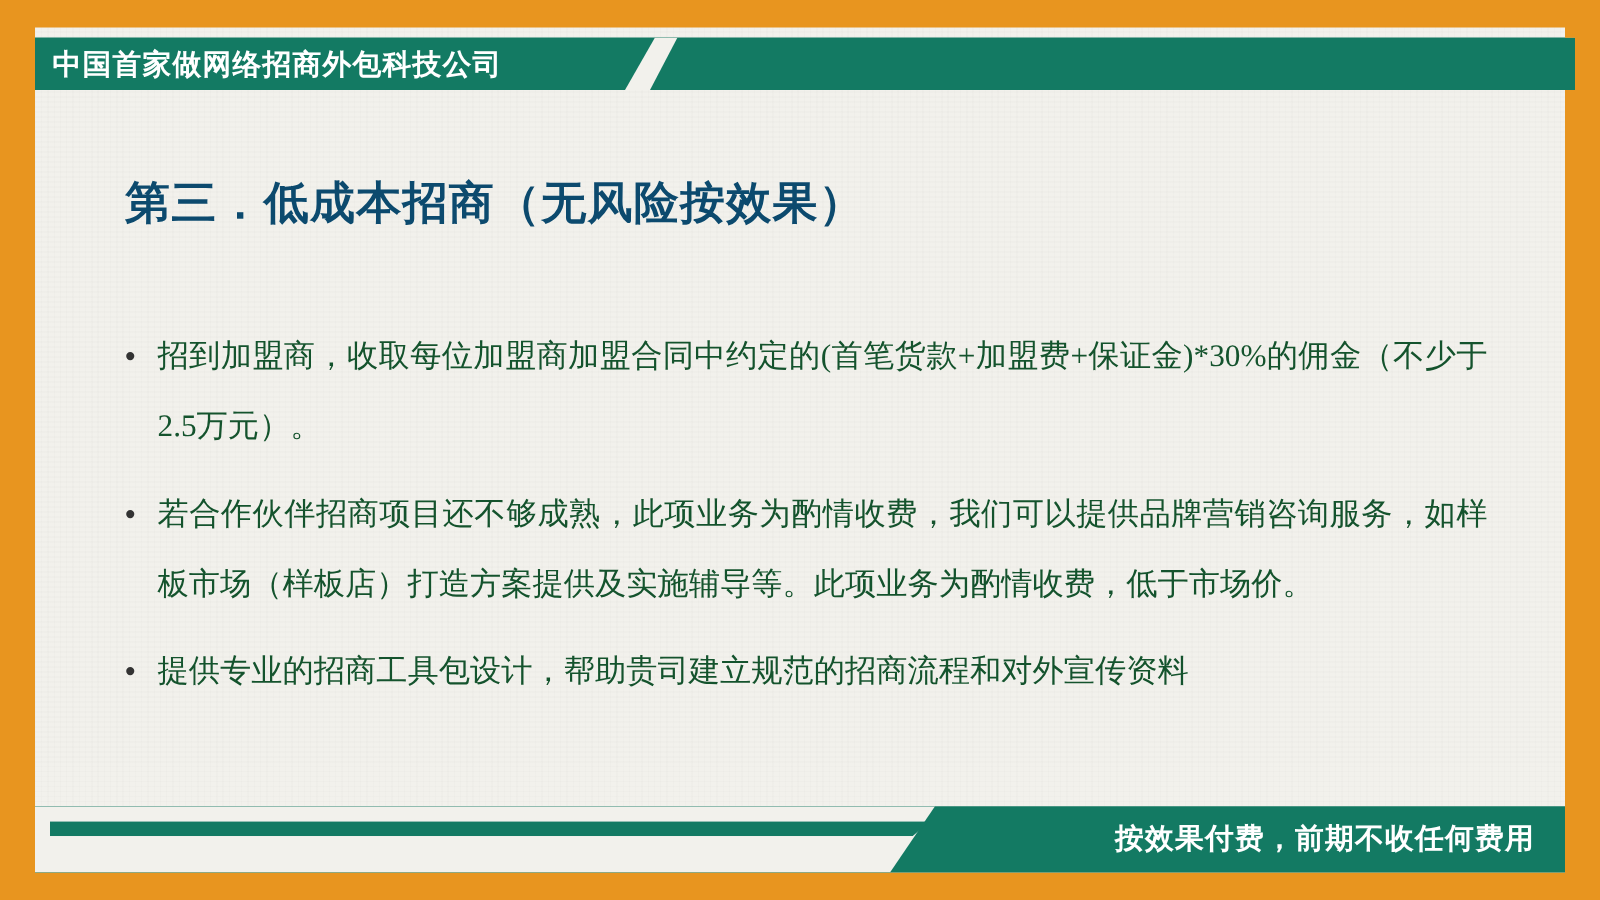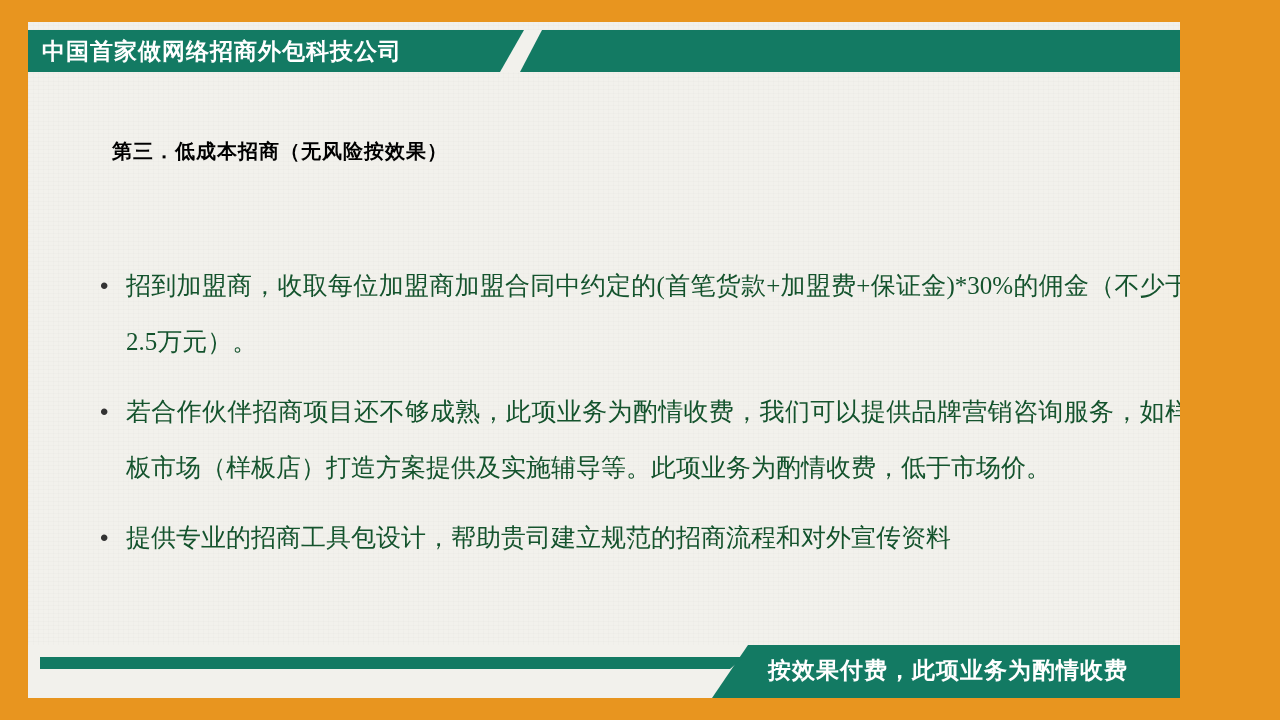--- a/index.html
+++ b/index.html
@@ -8,21 +8,21 @@
   }
   body {
     width: 1280px;
     height: 720px;
     overflow: hidden;
     font-family: "Liberation Sans", sans-serif;
     background: #E8951F;
   }
   .slide {
     position: relative;
-    width: 1180px;
+    width: 1280px;
     height: 720px;
     background: #E8951F;
     overflow: hidden;
     text-decoration: underline;
   }
   
   .panel {
     position: absolute;
     left: 28px;
     top: 22px;
@@ -67,25 +67,25 @@
     font-size: 23px;
     font-weight: bold;
     color: #FFFFFF;
     letter-spacing: 1px;
     line-height: 30px;
     white-space: nowrap;
   }
   
   .slide-title {
     position: absolute;
-    left: 112px;
+    left: 100px;
     top: 138px;
-    font-size: 20px;
+    font-size: 36px;
     font-weight: bold;
-    color: #000000;
+    color: #0c4a6e;
     letter-spacing: 1px;
     white-space: nowrap;
   }
   
   .body-list {
     position: absolute;
     left: 100px;
     top: 258px;
     width: 1090px;
   }
@@ -177,15 +177,15 @@
     <div class="bullet-item">
       <div class="bullet-dot">•</div>
       <div class="bullet-text">提供专业的招商工具包设计，帮助贵司建立规范的招商流程和对外宣传资料</div>
     </div>
 
   </div>
 
   <div class="footer-band"></div>
   <div class="footer-notch"></div>
   <div class="footer-accent"></div>
-  <div class="footer-text">按效果付费，此项业务为酌情收费</div>
+  <div class="footer-text">按效果付费，前期不收任何费用</div>
 
 </div>
 
 </body></html>

